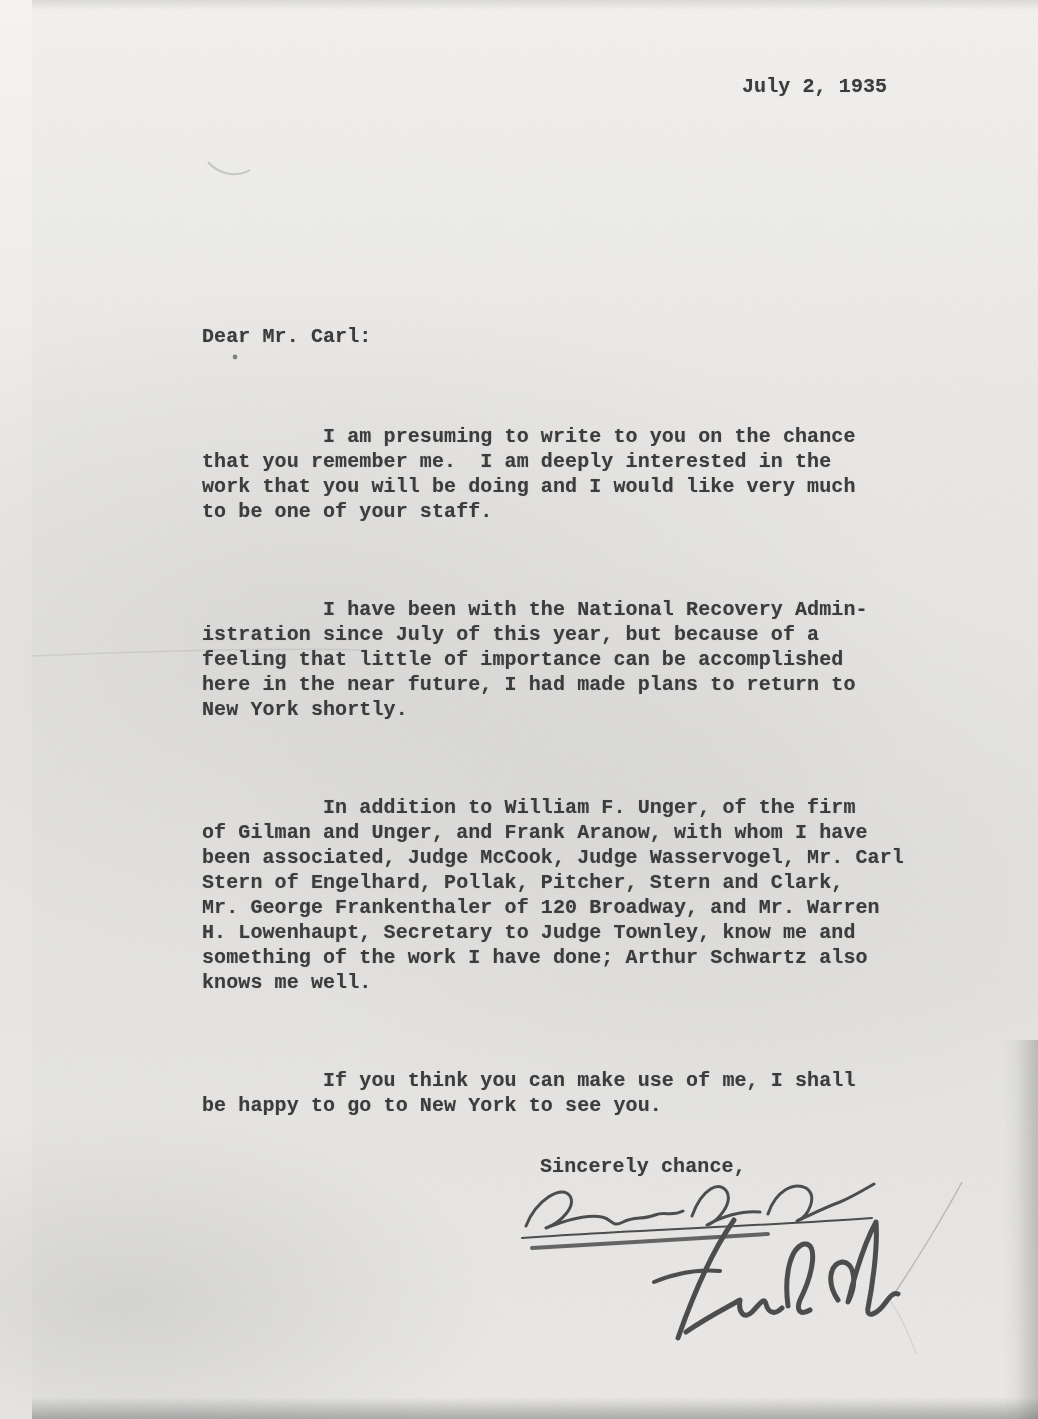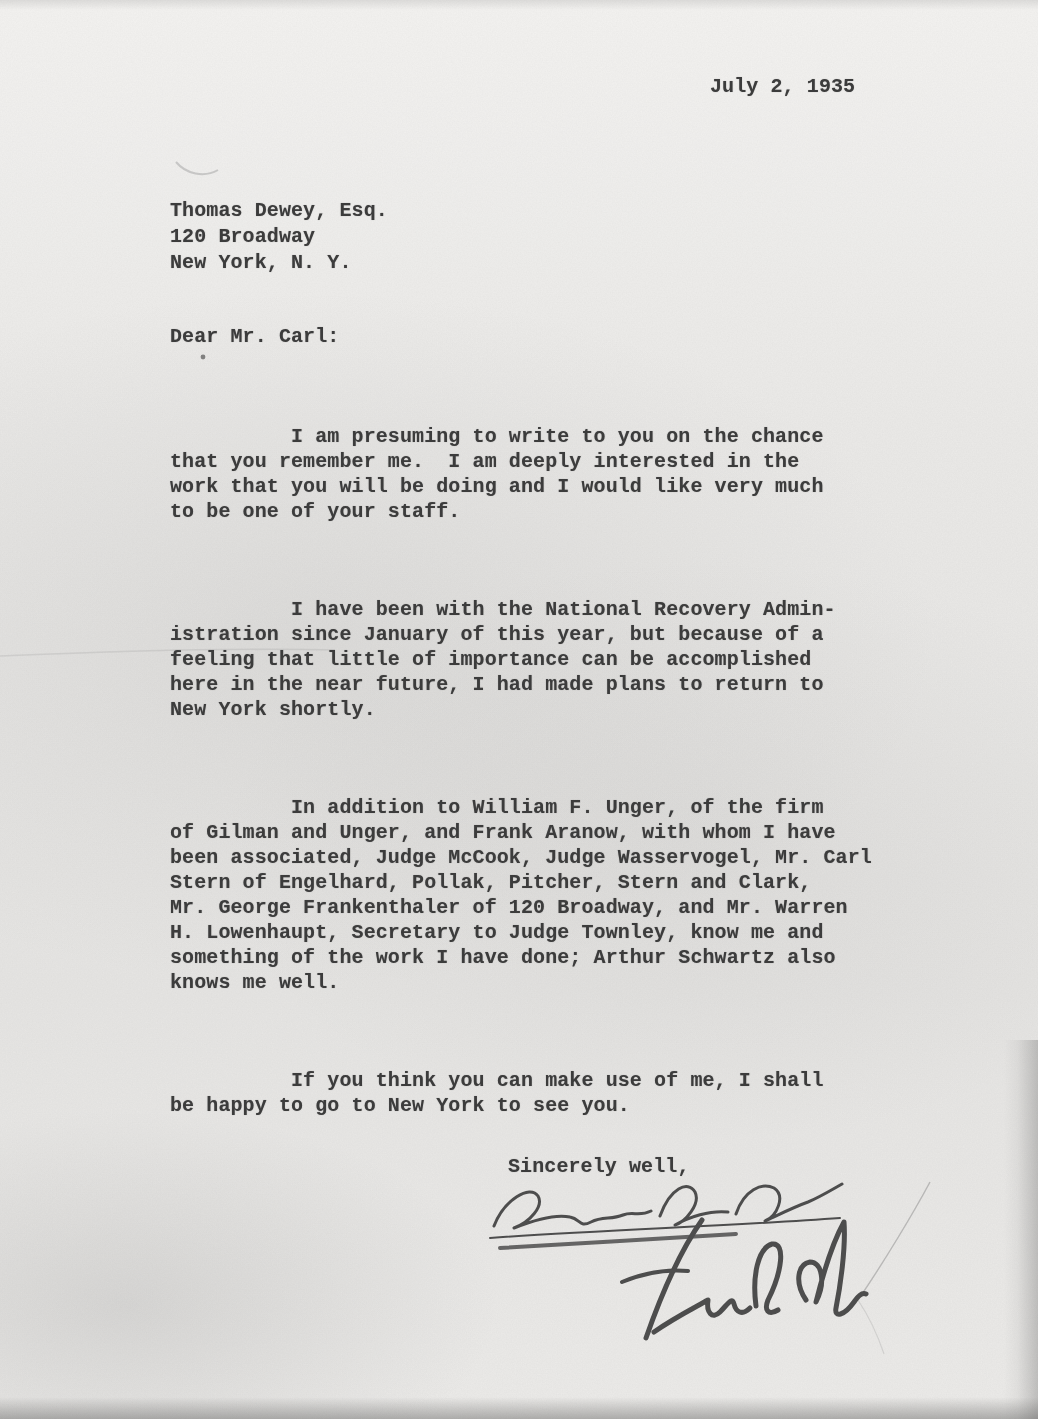--- a/index.html
+++ b/index.html
@@ -5,21 +5,21 @@
   html, body { margin:0; padding:0; }
   body {
     width:1038px; height:1419px; overflow:hidden; position:relative;
     font-family:"Liberation Mono","DejaVu Sans Mono",monospace;
     background:
       radial-gradient(900px 500px at 30% 45%, rgba(100,100,100,0.10), transparent 70%),
       radial-gradient(700px 420px at 68% 60%, rgba(110,110,110,0.08), transparent 70%),
       radial-gradient(500px 260px at 12% 92%, rgba(90,90,90,0.14), transparent 75%),
       linear-gradient(180deg,#f4f3f1 0%, #ebeae8 30%, #e6e5e3 70%, #ecebe9 100%);
   }
-  .page { position:absolute; inset:0; }
+  .page { position:absolute; inset:0;margin-left:32px; }
   .typed {
     position:absolute;
     color:#3c3c3c;
     font-size:20px;
     line-height:25px;
     font-weight:bold;
     white-space:pre;
     text-shadow:0 0 1px rgba(70,70,70,0.45);
     letter-spacing:0.1px;
   }
@@ -63,49 +63,46 @@
   <svg class="creases" width="1038" height="1419" aria-hidden="true">
     <path d="M930,1182 C914,1212 884,1262 858,1300" fill="none" stroke="#8a8a8a" stroke-width="1.4" opacity="0.5"></path>
     <path d="M858,1300 C870,1318 878,1336 884,1354" fill="none" stroke="#9a9a9a" stroke-width="1.2" opacity="0.3"></path>
     <path d="M0,656 C120,651 250,648 335,650" fill="none" stroke="#9a9a9a" stroke-width="1.6" opacity="0.25"></path>
     <path d="M176,162 C186,174 204,178 218,170" fill="none" stroke="#9a9a9a" stroke-width="2" opacity="0.45"></path>
     <circle cx="203" cy="357" r="2.4" fill="#555" opacity="0.7"></circle>
   </svg>
 
   <div class="typed" style="left:710px; top:74px;">July 2, 1935</div>
 
-  <div class="typed recipient" style="left:170px; top:198px;">Thomas Dewey, Esq.
-120 Broadway
-New York, N. Y.</div>
 
   <div class="typed" style="left:170px; top:324px;">Dear Mr. Carl:</div>
 
   <div class="typed body-block">
     <div class="para">          I am presuming to write to you on the chance
 that you remember me.  I am deeply interested in the
 work that you will be doing and I would like very much
 to be one of your staff.</div>
     <div class="para">          I have been with the National Recovery Admin-
-istration since January of this year, but because of a
+istration since July of this year, but because of a
 feeling that little of importance can be accomplished
 here in the near future, I had made plans to return to
 New York shortly.</div>
     <div class="para">          In addition to William F. Unger, of the firm
 of Gilman and Unger, and Frank Aranow, with whom I have
 been associated, Judge McCook, Judge Wasservogel, Mr. Carl
 Stern of Engelhard, Pollak, Pitcher, Stern and Clark,
 Mr. George Frankenthaler of 120 Broadway, and Mr. Warren
 H. Lowenhaupt, Secretary to Judge Townley, know me and
 something of the work I have done; Arthur Schwartz also
 knows me well.</div>
     <div class="para">          If you think you can make use of me, I shall
 be happy to go to New York to see you.</div>
   </div>
 
-  <div class="typed" style="left:508px; top:1154px;">Sincerely well,</div>
+  <div class="typed" style="left:508px; top:1154px;">Sincerely chance,</div>
 
   <svg class="sig-svg" style="left:484px; top:1172px;" width="372" height="88" viewBox="0 0 372 88" role="img" aria-label="Stanley H. Fuld">
     <path class="sig-stroke" stroke-width="3" d="M10,54 C20,28 46,12 54,24 C60,34 46,50 30,56 C50,48 72,42 86,45 C97,47 95,56 107,50 C119,44 127,48 139,43 C149,39 155,45 167,39
          M176,44 C186,16 204,8 211,20 C217,32 201,50 191,53 C205,45 226,38 244,40
          M252,42 C260,18 278,10 290,16 C302,24 293,44 281,49 C294,43 310,35 324,30 C334,26 344,20 358,12"></path>
     <path class="sig-stroke" stroke-width="2" d="M6,66 C110,58 250,54 356,46"></path>
     <path class="sig-stroke" stroke-width="4" opacity="0.85" d="M16,76 C90,71 180,67 252,62"></path>
   </svg>
 
   <svg class="sig-svg" style="left:606px; top:1206px;" width="306" height="152" viewBox="0 0 306 152" role="img" aria-label="Fuld">

